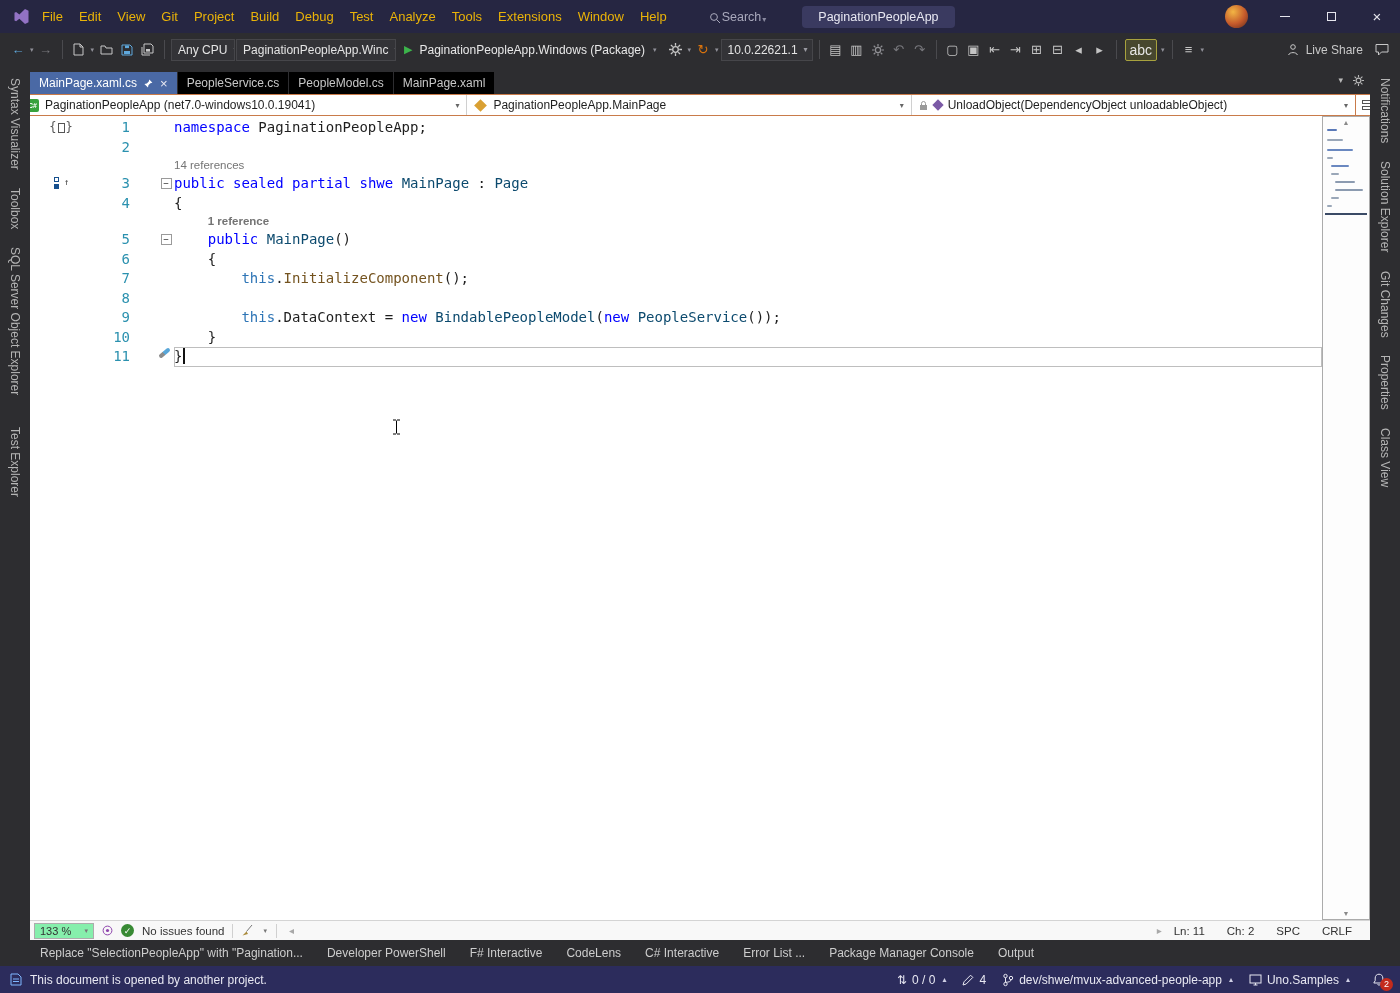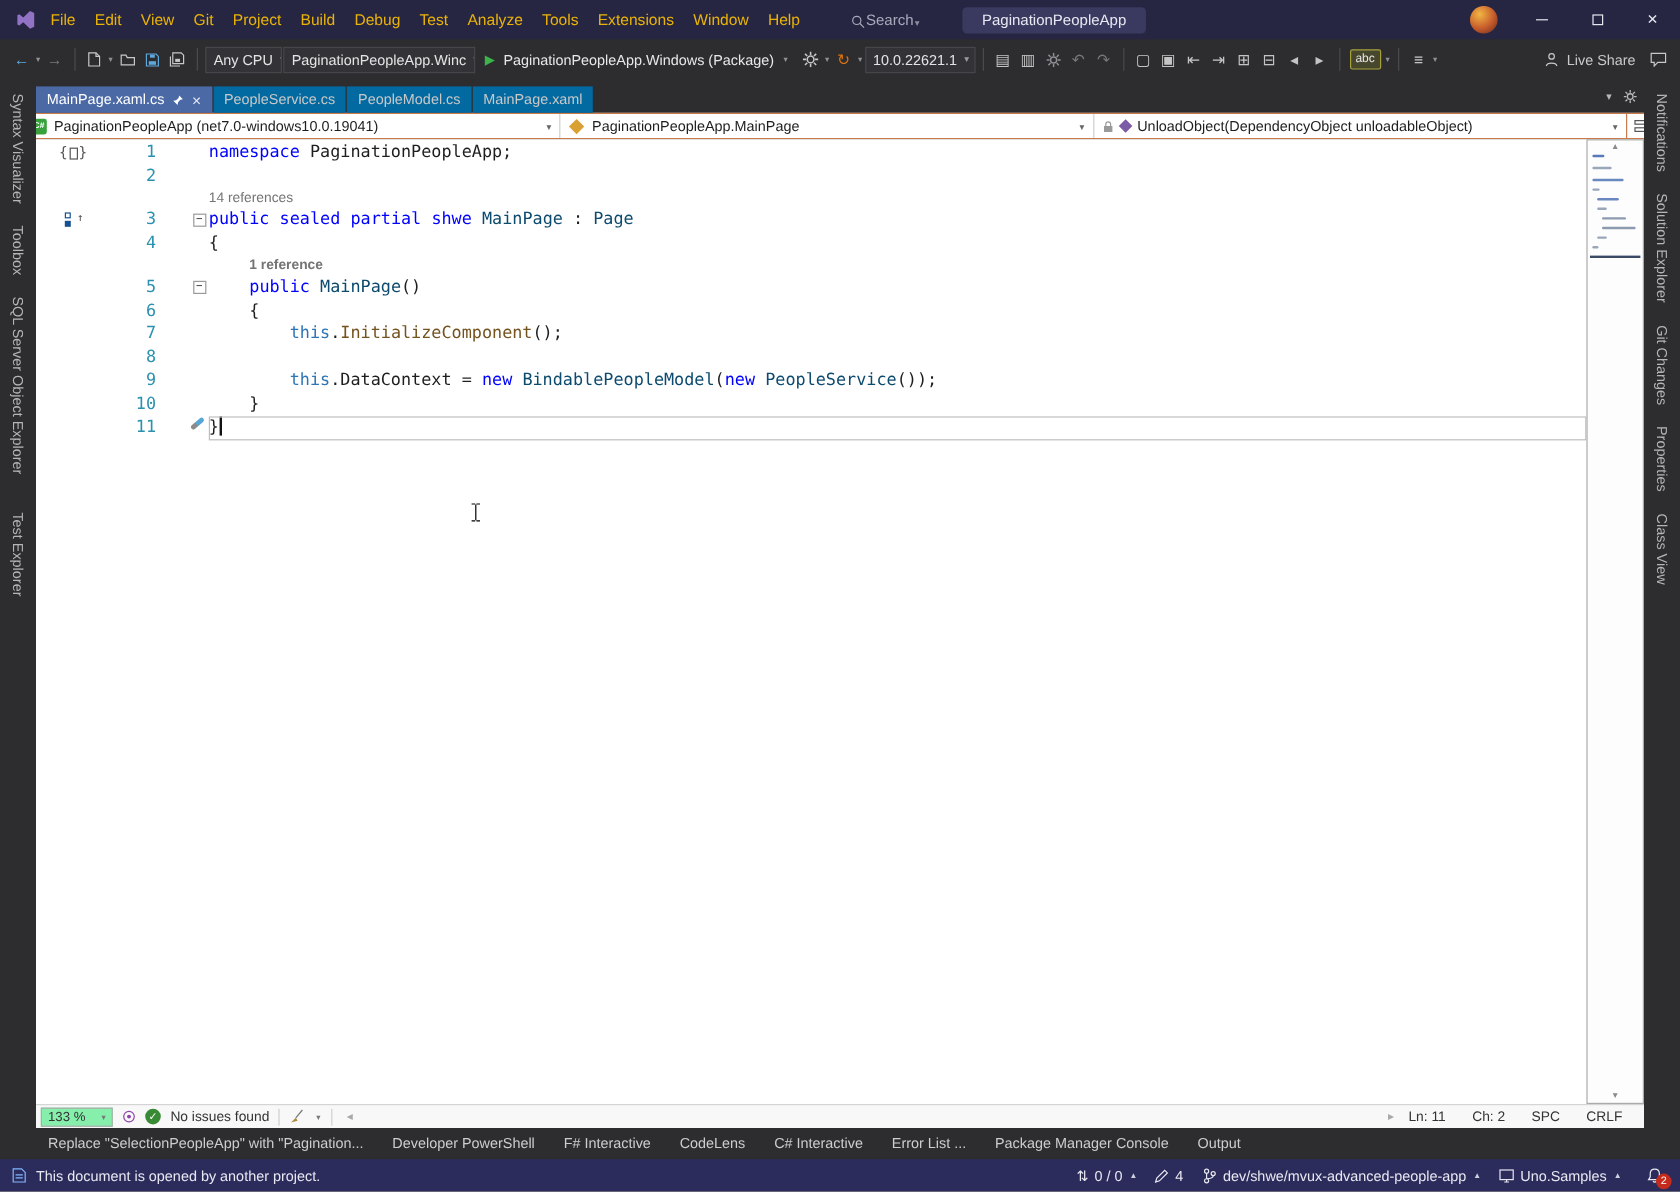--- a/index.html
+++ b/index.html
@@ -24,26 +24,26 @@
   .toolbar{height:33px;background:#2D2D30;display:flex;align-items:center;padding:0 8px;gap:1px;color:#C8C8C8}
   .ticon{min-width:20px;height:22px;display:flex;align-items:center;justify-content:center;font-size:13px;color:#C4C4C4;padding:0 1px}
   .ticon.blue{color:#5FA8DC}
   .ticon.dim{color:#77777C}
   .tchev{font-size:7px;color:#909098;padding:0 1px;align-self:center}
   .tsep{width:1px;height:19px;background:#4A4A4E;margin:0 5px;flex:none}
   .combo{height:22px;background:#333337;border:1px solid #46464A;display:flex;align-items:center;padding:0 6px;font-size:12px;color:#E4E4E4;gap:6px;flex:none;overflow:hidden;white-space:nowrap}
   .combo .chev{margin-left:auto;color:#9A9AA2;font-size:8px}
   .runbtn{display:flex;align-items:center;gap:7px;padding:0 7px;height:22px;font-size:12px;color:#E8E8E8;white-space:nowrap}
   .play{color:#3CB44B;font-size:11px}
-  .abc-toggle{border:1px solid #A8A23E;background:#47472E;color:#E6E6E6;font-size:10px;padding:2px 4px;border-radius:2px;margin:0 2px}
+  .abc-toggle{border:1px solid #A8A23E;background:#47472E;color:#E6E6E6;font-size:14px;padding:2px 4px;border-radius:2px;margin:0 2px}
   .liveshare{display:flex;align-items:center;gap:6px;font-size:12px;color:#C8C8C8;padding:0 8px;white-space:nowrap}
 
   
   .tabstrip{height:28px;background:#2D2D30;display:flex;align-items:flex-end;padding-left:30px}
-  .dtab{height:22px;display:flex;align-items:center;padding:0 9px;font-size:12px;color:#C8C8C8;background:#0369a1;margin-right:1px;gap:7px;white-space:nowrap}
+  .dtab{height:22px;display:flex;align-items:center;padding:0 9px;font-size:12px;color:#C8C8C8;background:#000000;margin-right:1px;gap:7px;white-space:nowrap}
   .dtab.active{background:#4A69A5;color:#FFF}
   .dtab .close{font-size:13px;line-height:1;color:#E8E8F2}
   .strip-right{margin-left:auto;margin-right:36px;display:flex;align-items:center;gap:10px;height:100%;color:#B9B9B9}
 
   
   .navwrap{height:22px;background:#2D2D30}
   .navbar{height:22px;margin:0 18px;background:#FFF;border:1px solid #C97B4A;display:flex}
   .nav-sec{display:flex;align-items:center;gap:6px;padding:0 7px;font-size:12px;color:#1E1E1E;border-right:1px solid #D0D0D0;overflow:hidden;white-space:nowrap}
   .nav-sec .chev{margin-left:auto;color:#666;font-size:8px;padding-left:8px}
   .nav-split{width:26px;display:flex;align-items:center;justify-content:center;border-left:1px solid #C97B4A}

